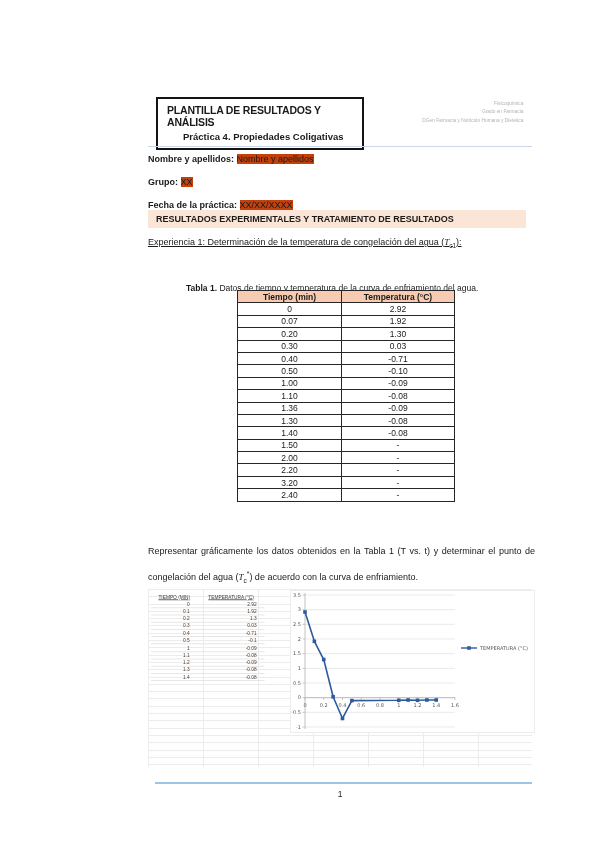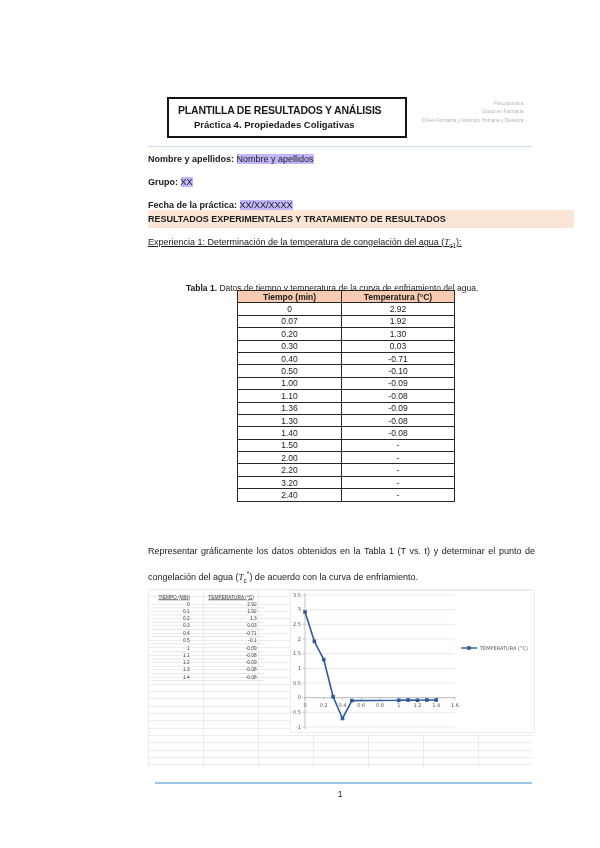--- a/index.html
+++ b/index.html
@@ -3,40 +3,40 @@
 <meta charset="utf-8">
 <style>
   * { margin:0; padding:0; box-sizing:border-box; }
   body { background:#888; font-family:"Liberation Sans", sans-serif; }
   .page {
     position:relative; width:600px; height:848px; margin:0 auto;
     background:#ffffff; overflow:hidden; color:#1a1a1a;
   }
   
   .header-box {
-    position:absolute; left:167px; top:97px; width:240px;
+    position:absolute; left:156px; top:97px; width:208px;
     border:2px solid #141414; padding:5px 9px 6px;
   }
   .header-box .title { font-size:10.5px; font-weight:bold; letter-spacing:-0.2px; }
   .header-box .subtitle { font-size:9.5px; font-weight:bold; margin-top:3px;padding-left:16px; }
   .course-info {
     position:absolute; right:77px; top:99px; text-align:right;
     font-size:6px; line-height:11px; color:#b3b3b3;
     transform:scale(0.8); transform-origin:100% 0;
   }
   .header-rule { position:absolute; left:148px; top:146px; width:384px; height:1px; background:#ccd8eb; }
   
   .field { position:absolute; left:148px; font-size:9px; }
   .field b { font-weight:bold; }
-  .hl { background:#c4b5fd; }
+  .hl { background:#c2410c; }
   .f1 { top:154px; } .f2 { top:177px; } .f3 { top:200px; }
   
   .section-bar {
-    position:absolute; left:148px; top:210px; width:426px;
-    background:#fbe5d6; font-size:9px; font-weight:bold; padding:4px 0;
+    position:absolute; left:148px; top:210px; width:378px;
+    background:#fbe5d6; font-size:9px; font-weight:bold; padding:4px 8px;
   }
   
   .experience { position:absolute; left:148px; top:237px; font-size:9px; text-decoration:underline; }
   .math-t { font-style:italic; font-family:"Liberation Serif", serif; }
   .experience sub, .para sub { font-size:6.5px; }
   .para sup { font-size:6.5px; }
   
   .caption { position:absolute; left:186px; top:261px; font-size:8.5px;margin-top:22px; }
   table.t1 {
     position:absolute; left:237px; top:290px; border-collapse:collapse;

